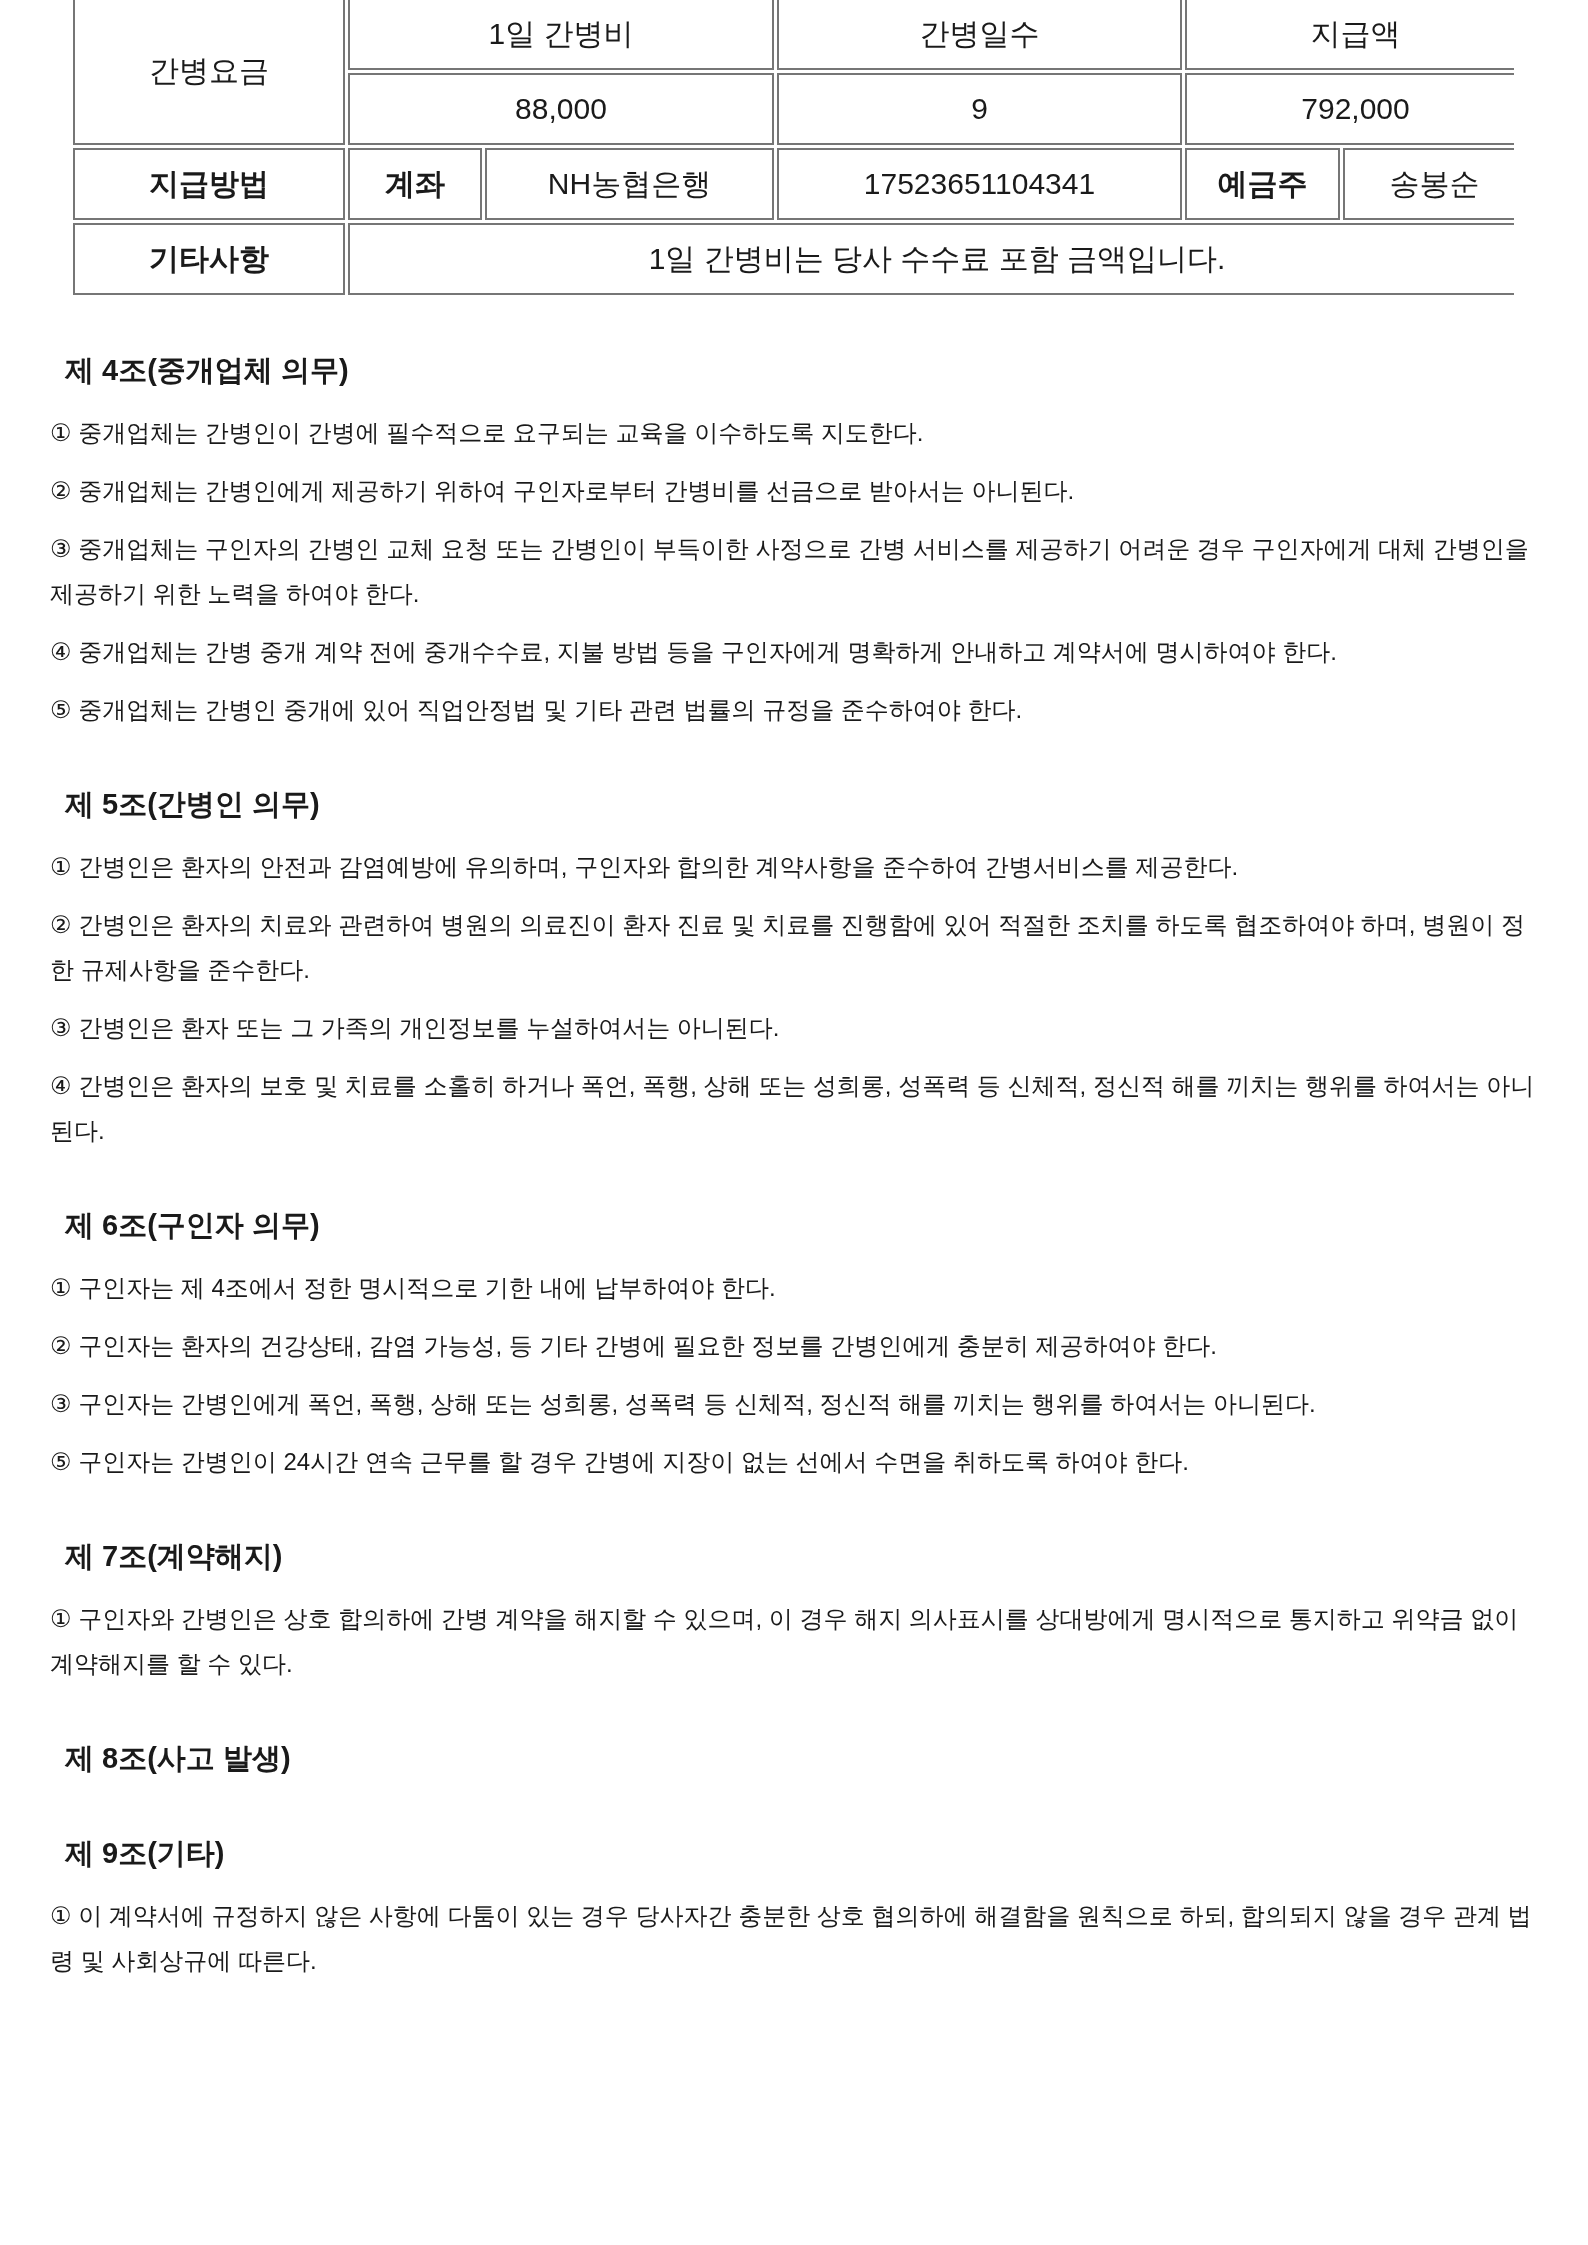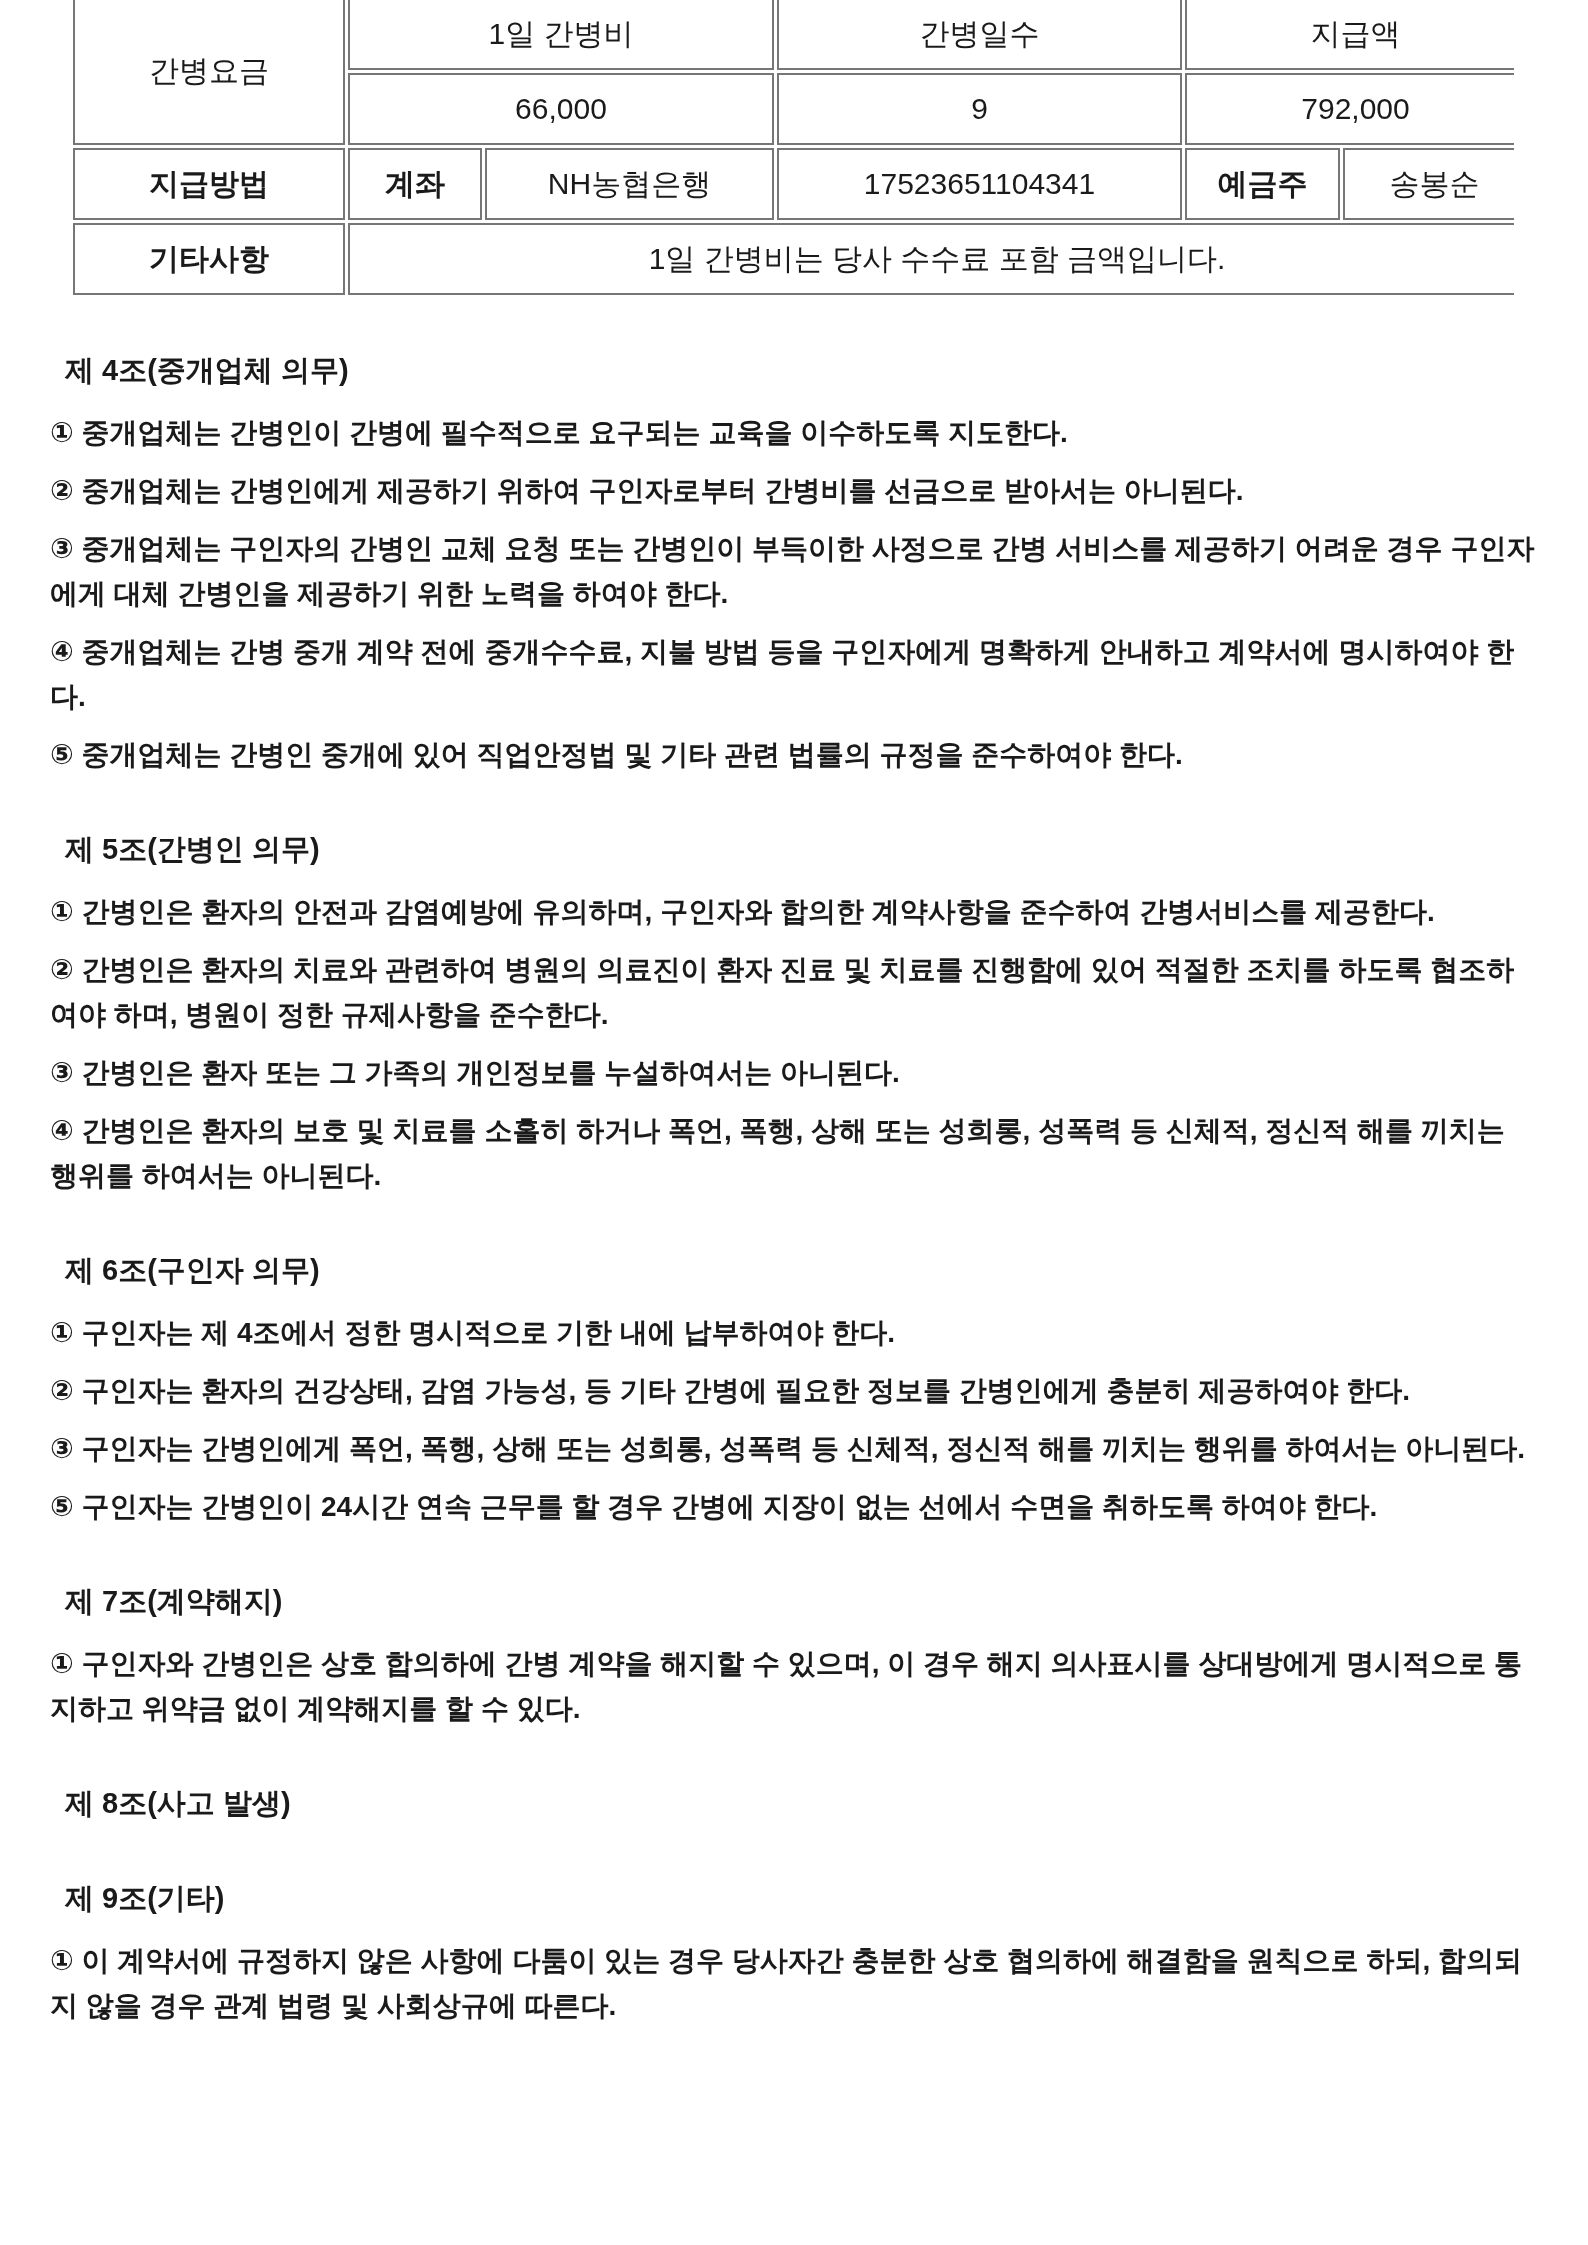--- a/index.html
+++ b/index.html
@@ -58,22 +58,22 @@
   .body-text { margin-top: 50px; }
   h2.sec-title {
     font-size: 29px;
     font-weight: 700;
     line-height: 45px;
     margin: 50px 0 17px 15px;
     word-break: break-all;
   }
   .body-text section:first-child h2.sec-title { margin-top: 0; }
   p.clause {
-    font-size: 28px;
-    font-weight: 700;
+    font-size: 24px;
+    font-weight: 400;
     line-height: 45px;
     margin: 0 0 13px 0;
     word-break: break-all;
   }
 </style>
 </head>
 <body>
 
 <div class="page">
 
@@ -88,21 +88,21 @@
         <col style="width:183px">
       </colgroup>
       <tbody>
         <tr>
           <td class="span-head" rowspan="2">간병요금</td>
           <td colspan="2">1일 간병비</td>
           <td>간병일수</td>
           <td colspan="2">지급액</td>
         </tr>
         <tr>
-          <td colspan="2">66,000</td>
+          <td colspan="2">88,000</td>
           <td>9</td>
           <td colspan="2">792,000</td>
         </tr>
         <tr>
           <th>지급방법</th>
           <th>계좌</th>
           <td>NH농협은행</td>
           <td>17523651104341</td>
           <th>예금주</th>
           <td>송봉순</td>

